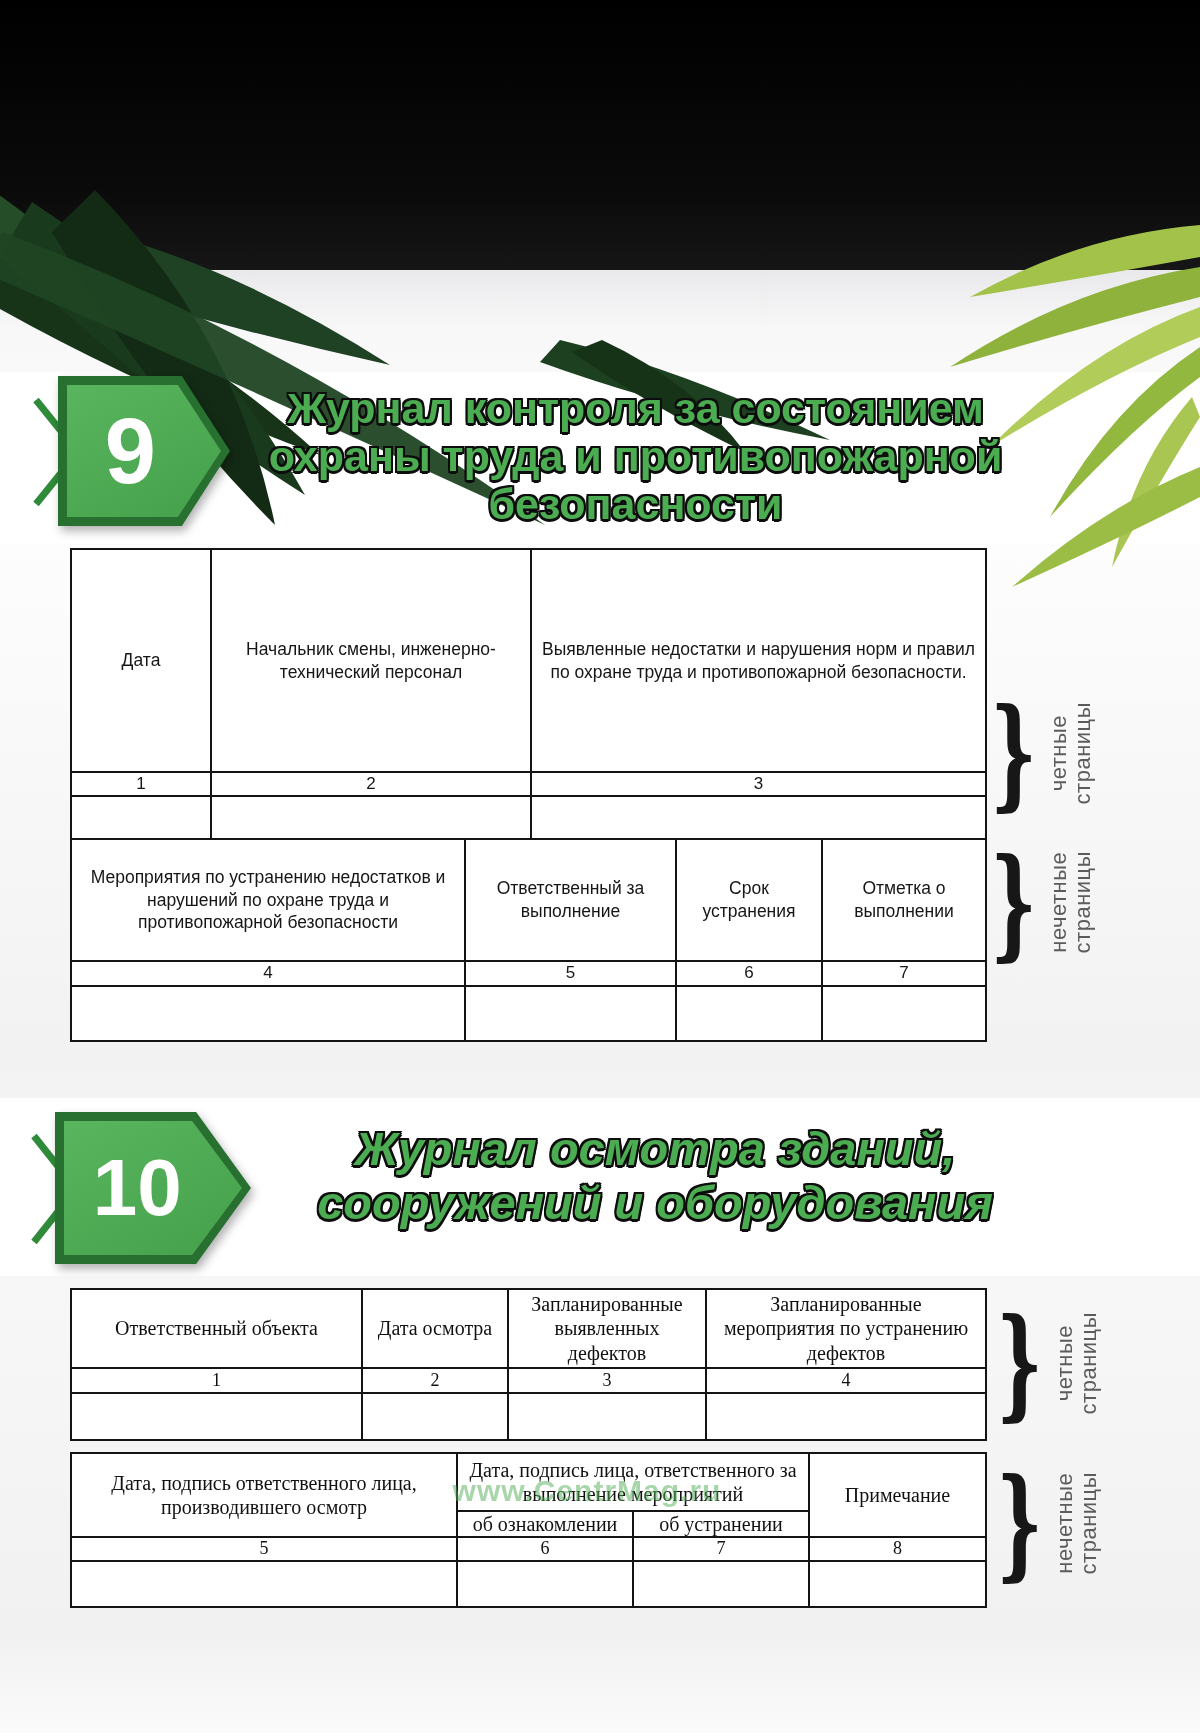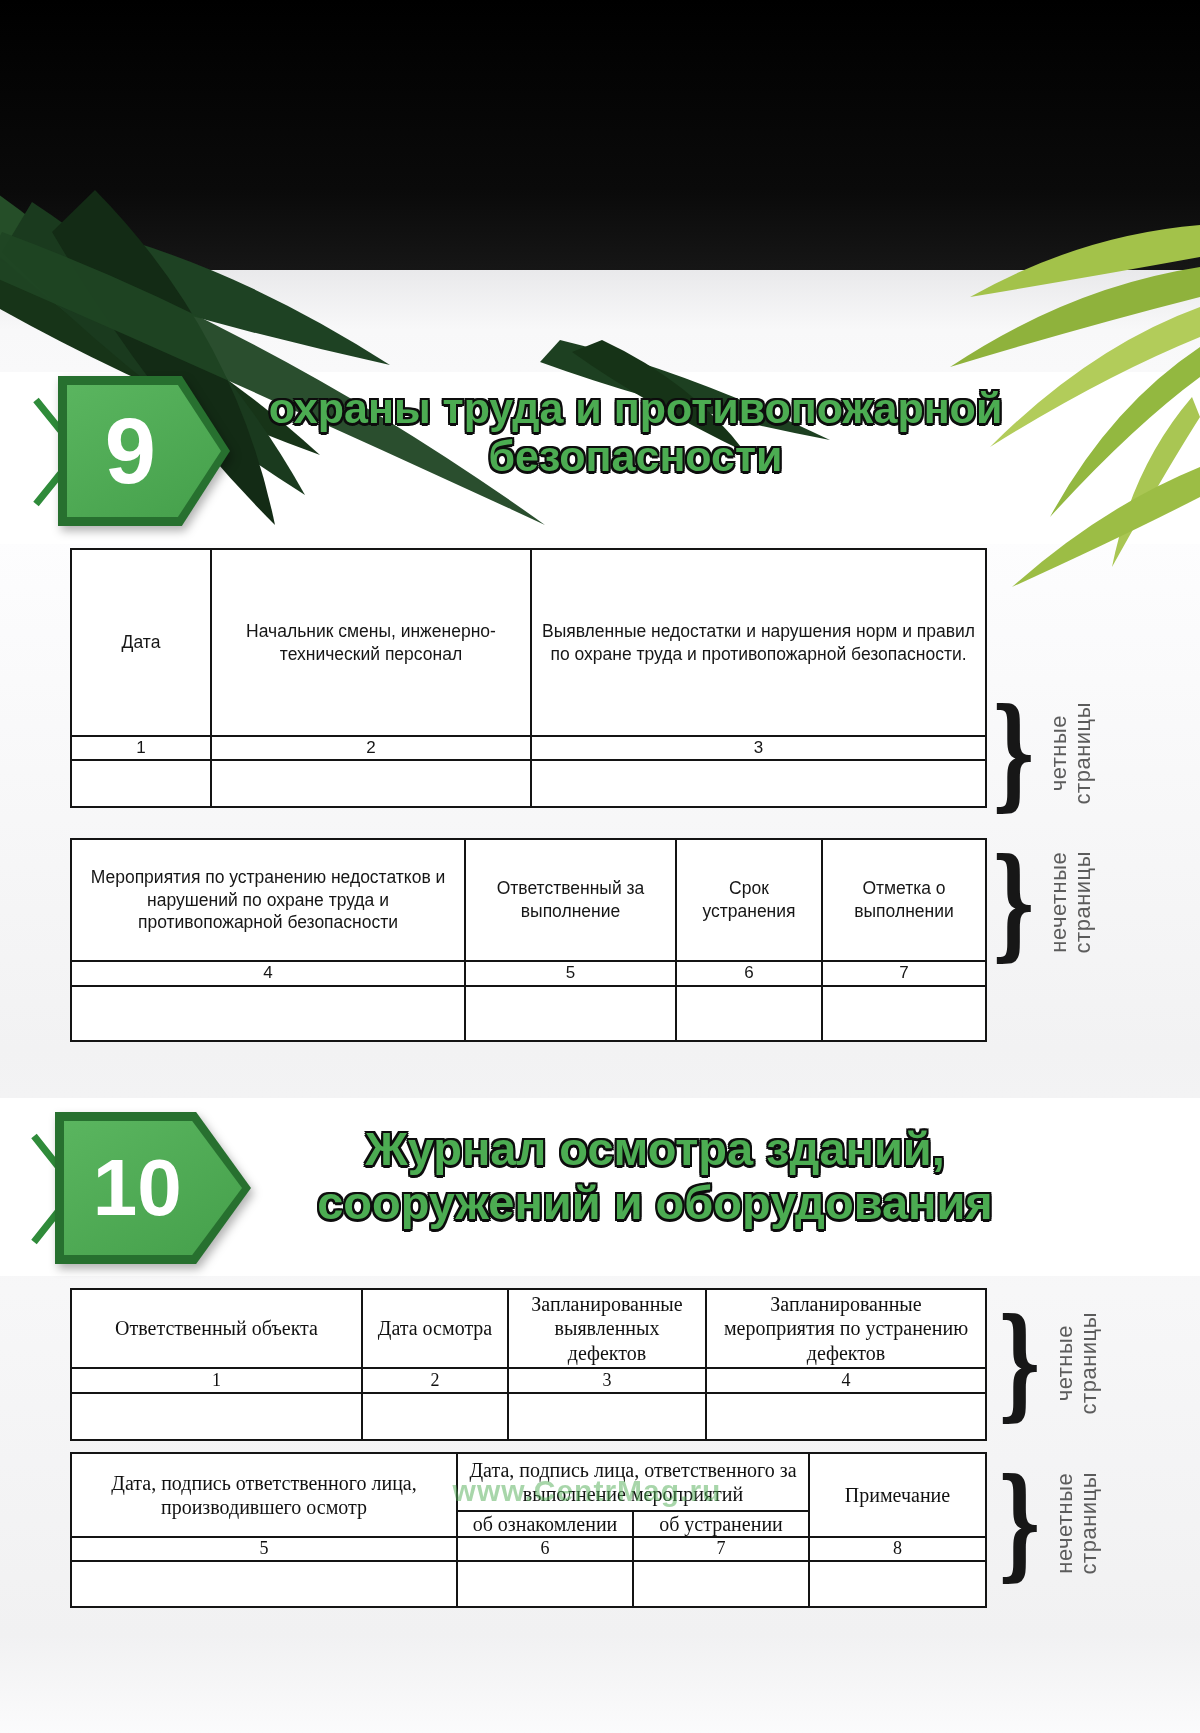--- a/index.html
+++ b/index.html
@@ -35,21 +35,21 @@
         background:linear-gradient(150deg,#5ab55f,#45a04b);}
   .badge .num{position:absolute;inset:0;display:flex;align-items:center;justify-content:center;
         padding-right:16%;color:#fff;font-weight:bold;}
   .chevrons{position:absolute;z-index:3;}
 
   
   .sec-title{position:absolute;text-align:center;font-weight:bold;color:#4cac52;z-index:4;
         text-shadow:-2px -2px 0 #0d0d0d,2px -2px 0 #0d0d0d,-2px 2px 0 #0d0d0d,2px 2px 0 #0d0d0d,
                     -2px 0 0 #0d0d0d,2px 0 0 #0d0d0d,0 -2px 0 #0d0d0d,0 3px 0 #0d0d0d;}
   .sec-title-9{left:248px;top:384px;width:775px;font-size:43px;line-height:1.12;}
-  .sec-title-10{left:240px;top:1122px;width:830px;font-size:47px;line-height:1.14;}
+  .sec-title-10{left:240px;top:1122px;width:830px;font-size:47px;line-height:1.14;font-style:italic;}
 
   
   table.tbl{position:absolute;border-collapse:collapse;table-layout:fixed;background:#fff;z-index:4;}
   table.tbl td{border:2px solid #141414;text-align:center;vertical-align:middle;padding:2px 10px;overflow:hidden;}
   table.sans{font-family:"Liberation Sans","DejaVu Sans",sans-serif;font-size:17.5px;line-height:1.3;color:#161616;}
   table.serif{font-family:"Liberation Serif","DejaVu Serif",serif;font-size:20px;line-height:1.22;color:#111;}
   table.tbl tr.nums td{padding:0 4px;font-size:17px;}
   table.serif tr.nums td{font-size:18px;}
   .t1{left:70px;top:548px;width:915px;}
   .t2{left:70px;top:838px;width:915px;padding-left:6px;}
@@ -102,32 +102,33 @@
   <svg class="chevrons" style="left:30px;top:384px" width="84" height="136" viewBox="0 0 84 136">
     <polyline points="20,6 70,68 20,130" stroke="#ffffff" stroke-width="10" fill="none" opacity=".92"></polyline>
     <polyline points="6,16 48,68 6,120" stroke="#2f8b3a" stroke-width="7" fill="none"></polyline>
   </svg>
   <div class="badge" style="left:58px;top:376px;width:172px;height:150px">
     <div class="shape"></div>
     <div class="fill"></div>
     <div class="num" style="font-size:92px">9</div>
   </div>
   <div class="sec-title sec-title-9">
+    <div>Журнал контроля за состоянием</div>
     <div>охраны труда и противопожарной</div>
     <div>безопасности</div>
   </div>
 
   <table class="tbl sans t1">
     <colgroup>
         <col style="width:140px">
         <col style="width:320px">
         <col style="width:455px">
       </colgroup>
     <tbody>
-        <tr style="height:187px">
+        <tr style="height:223px">
       <td>Дата</td>
       <td>Начальник смены, инженерно-технический персонал</td>
       <td>Выявленные недостатки и нарушения норм и правил по охране труда и противопожарной безопасности.</td>
     </tr>
     <tr class="nums" style="height:24px">
       <td>1</td>
       <td>2</td>
       <td>3</td>
     </tr>
     <tr style="height:47px">

